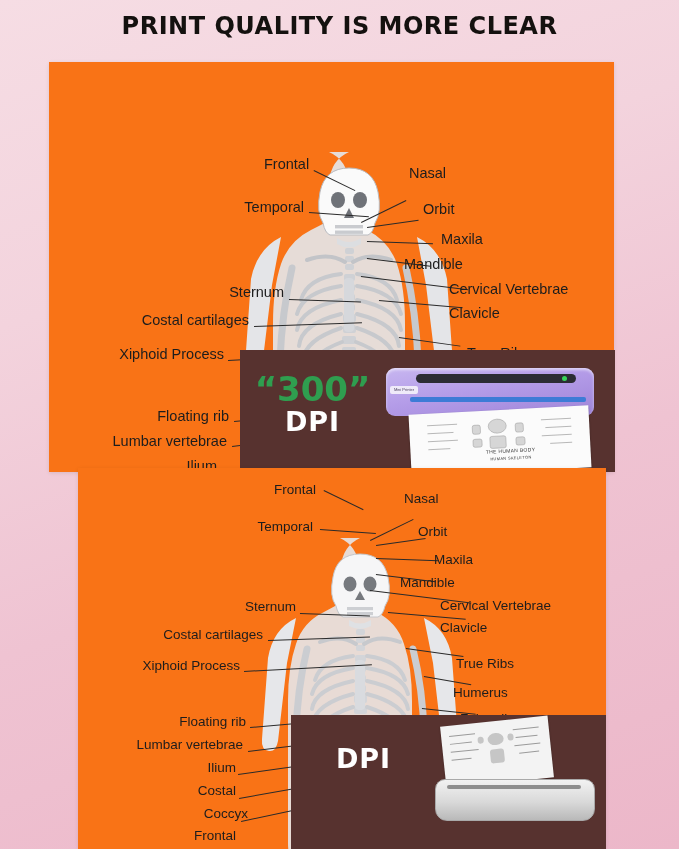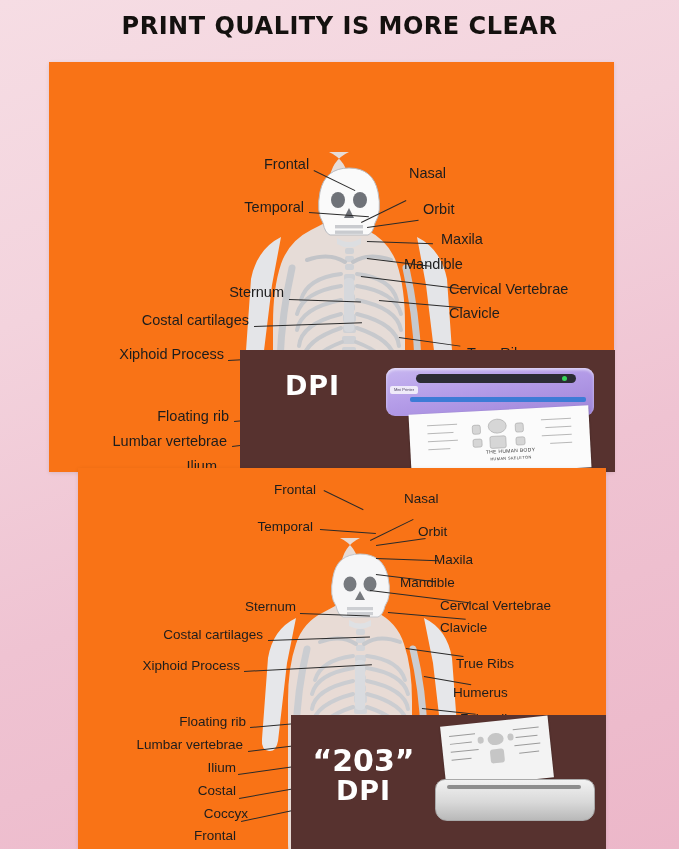--- a/index.html
+++ b/index.html
@@ -308,20 +308,21 @@
   <div class="lbl" style="left:415px; top:315px;">Humerus</div>
   <div class="lbl r" style="left:30px; top:346px; width:150px;">Floating rib</div>
   <div class="lbl" style="left:422px; top:342px;">False ribs</div>
   <div class="lbl r" style="left:0px; top:371px; width:178px;">Lumbar vertebrae</div>
   <div class="lbl r" style="left:40px; top:396px; width:128px;">Ilium</div>
 
 </div>
 
 <div class="dpi-banner" id="banner-300">
   <div class="dpi-text" style="top:22px;">
+    <div class="dpi-num">“300”</div>
     <div class="dpi-unit">DPI</div>
   </div>
 
   <div class="printer-body" style="left:146px; top:18px; width:208px; height:48px;"></div>
   <div class="printer-strip" style="left:176px; top:24px; width:160px; height:9px;"></div>
   <div class="printer-led" style="left:322px; top:26px; width:5px; height:5px;"></div>
   <div class="printer-blue" style="left:170px; top:47px; width:176px; height:5px;"></div>
   <div class="printer-badge" style="left:150px; top:36px; width:28px; height:8px;">Mini Printer</div>
 
   <div class="paper-out" style="left:170px; top:60px; width:180px; height:62px; transform:rotate(-3deg);">
@@ -450,21 +451,20 @@
   <div class="lbl" style="left:382px; top:243px;">False ribs</div>
   <div class="lbl r" style="left:0px; top:269px; width:165px;">Lumbar vertebrae</div>
   <div class="lbl r" style="left:40px; top:292px; width:118px;">Ilium</div>
   <div class="lbl r" style="left:30px; top:315px; width:128px;">Costal</div>
   <div class="lbl r" style="left:32px; top:338px; width:138px;">Coccyx</div>
   <div class="lbl r" style="left:30px; top:360px; width:128px;">Frontal</div>
 </div>
 
 <div class="dpi-banner" id="banner-203">
   <div class="dpi-text" style="top:30px;">
-    <div class="dpi-num">“203”</div>
     <div class="dpi-unit">DPI</div>
   </div>
 
   <div class="paper2" style="left:152px; top:6px; width:108px; height:62px;">
     <div class="pline" style="left:8px; top:10px; width:26px;"></div>
     <div class="pline" style="left:8px; top:18px; width:22px;"></div>
     <div class="pline" style="left:8px; top:26px; width:28px;"></div>
     <div class="pline" style="left:8px; top:34px; width:20px;"></div>
     <div class="pline" style="left:72px; top:10px; width:26px;"></div>
     <div class="pline" style="left:74px; top:18px; width:22px;"></div>

